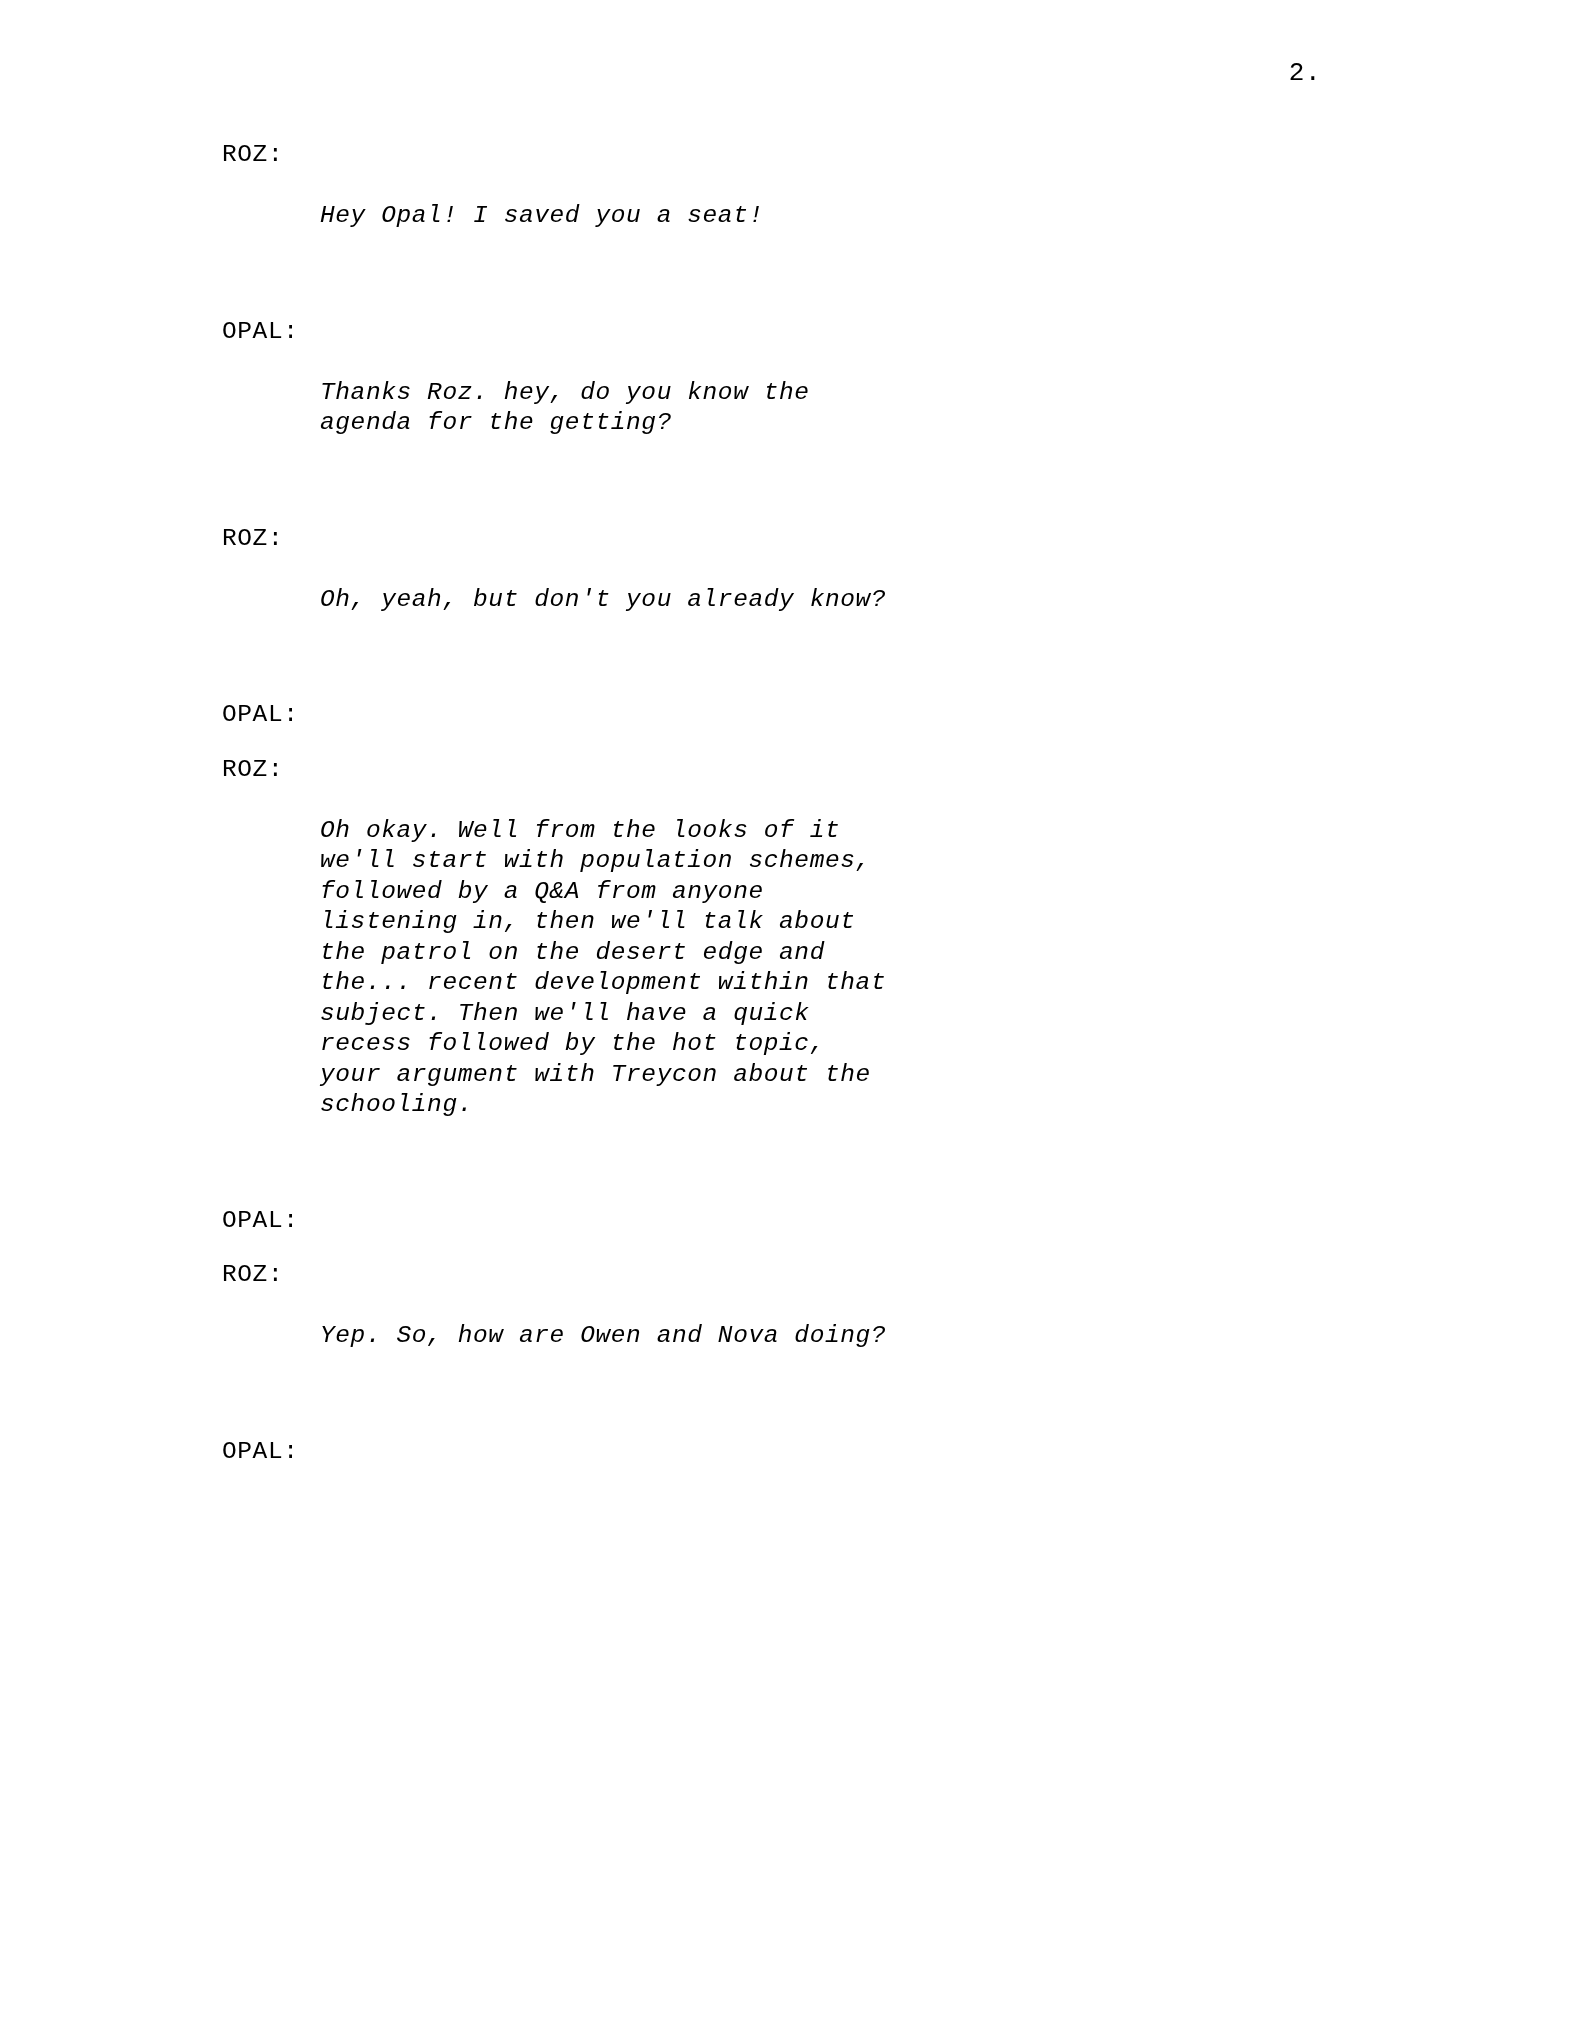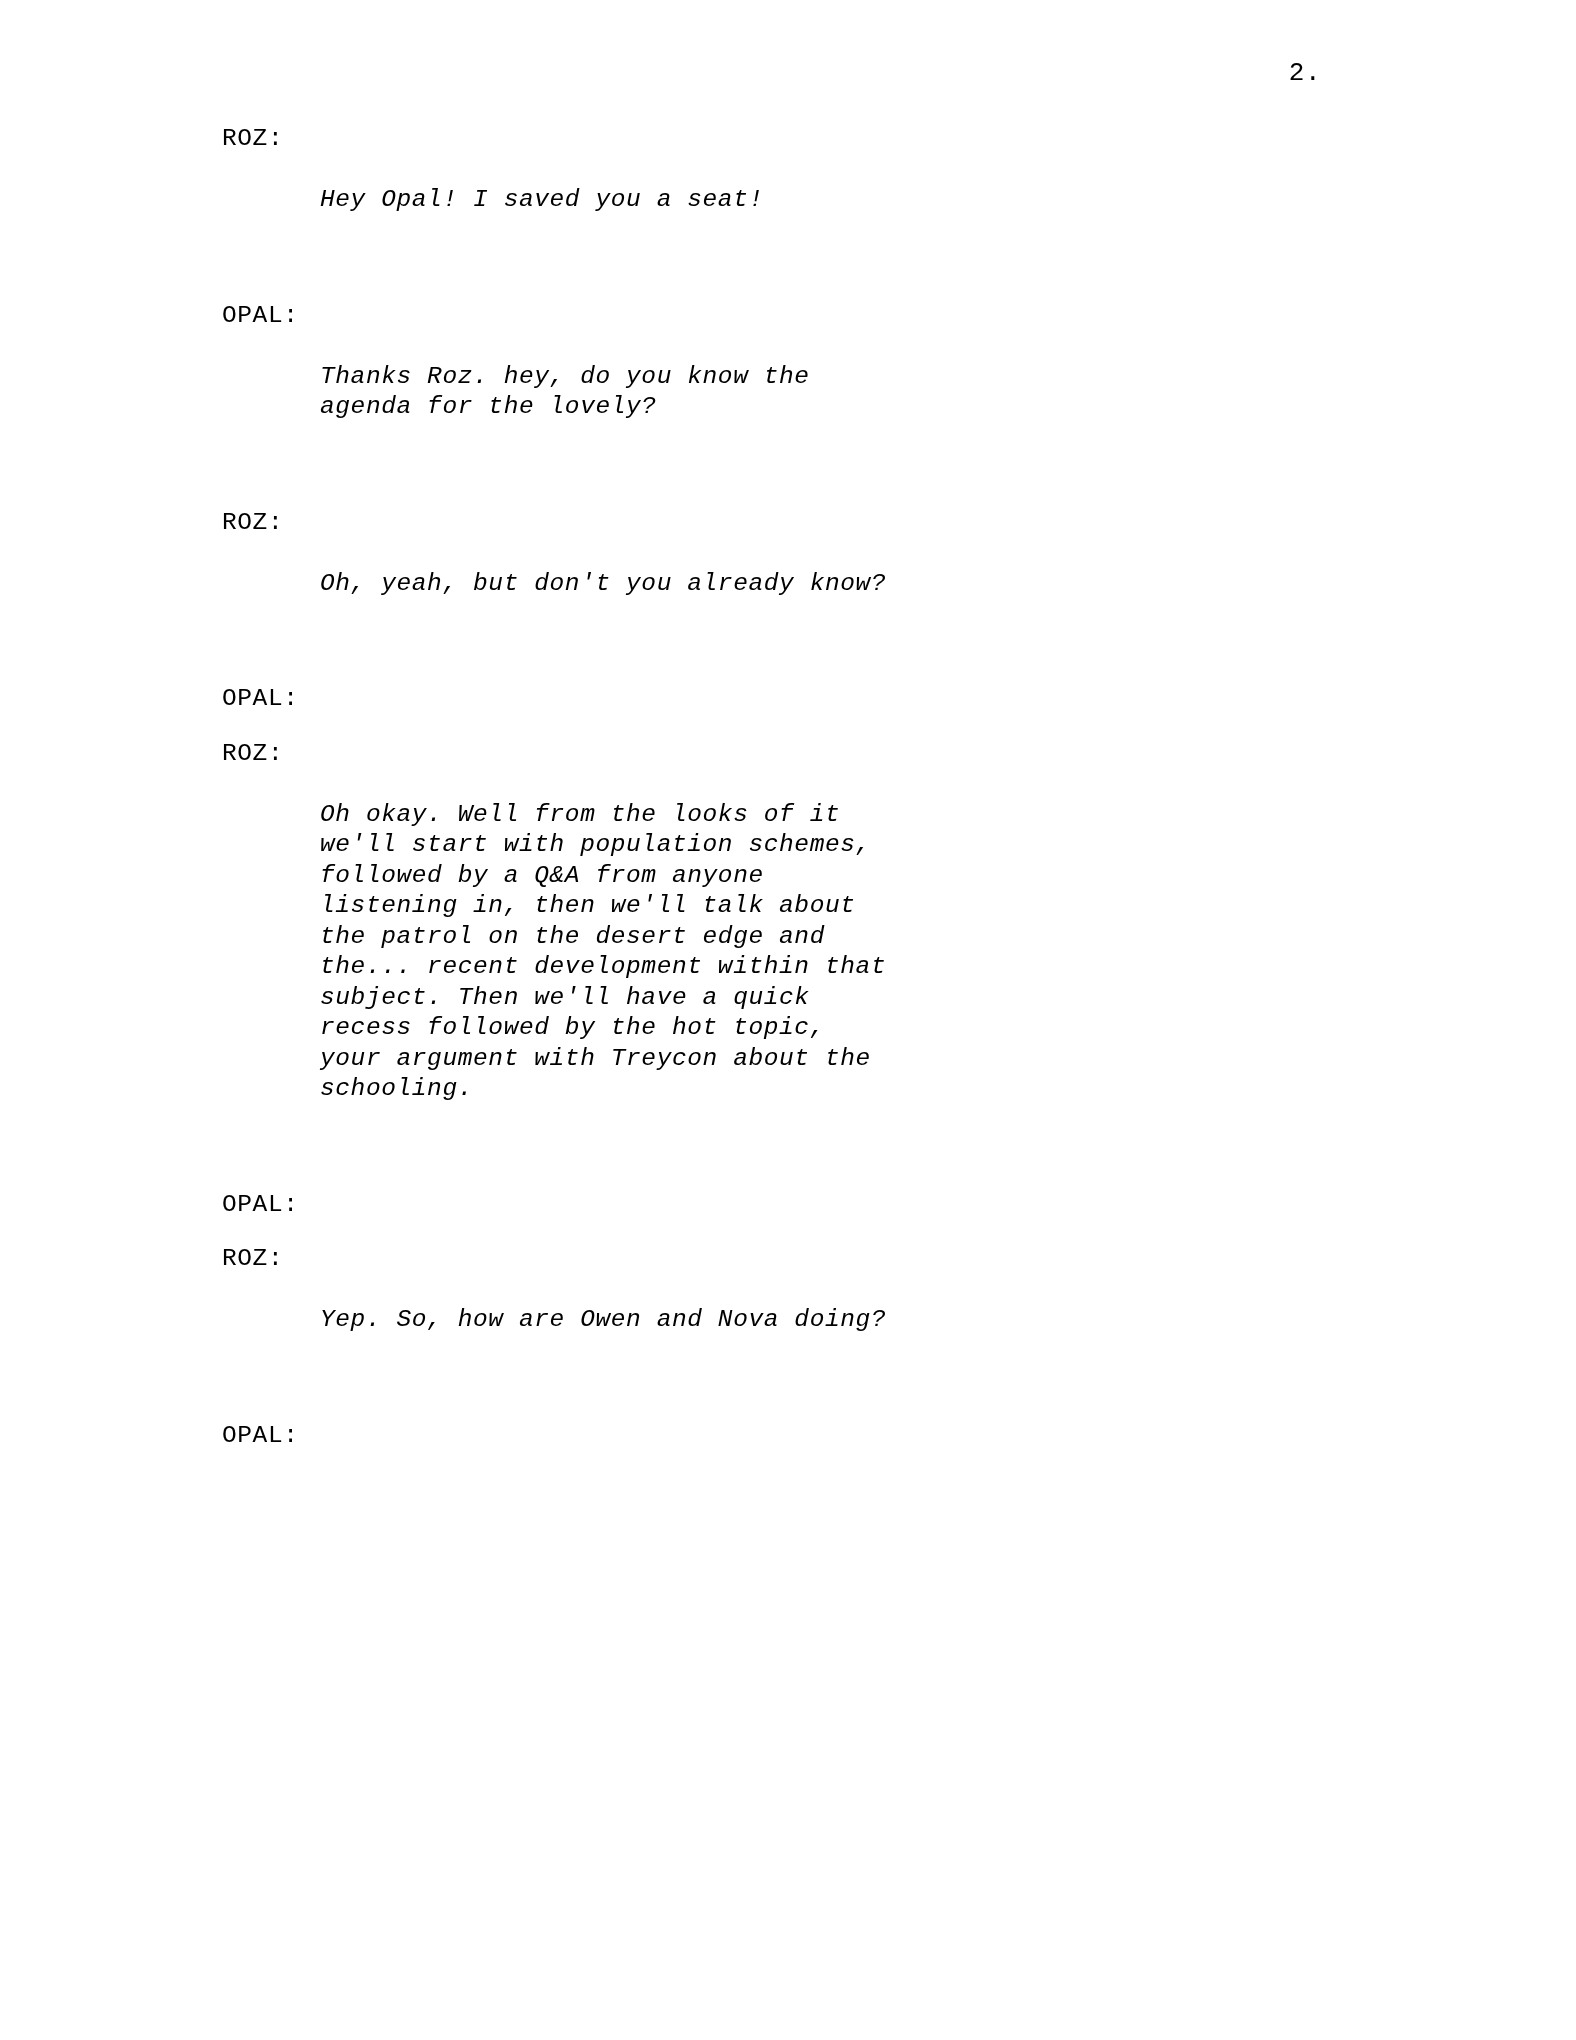--- a/index.html
+++ b/index.html
@@ -18,21 +18,21 @@
   }
   .page-number {
     position: absolute;
     top: 58px;
     right: 255px;
     font-size: 26px;
     letter-spacing: 0.5px;
   }
   .script {
     position: absolute;
-    top: 124px;
+    top: 140px;
     left: 0;
     width: 100%;
   }
   .block {
     display: flex;
     align-items: flex-start;
     margin-bottom: 24px;
   }
   .speaker {
     width: 320px;
@@ -68,21 +68,21 @@
       <div class="speaker">ROZ:</div>
       <div class="dialogue">
         <p class="para">Hey Opal! I saved you a seat!</p>
       </div>
     </div>
 
     <div class="block">
       <div class="speaker">OPAL:</div>
       <div class="dialogue">
         <p class="para">Thanks Roz. hey, do you know the
-agenda for the lovely?</p>
+agenda for the getting?</p>
       </div>
     </div>
 
     <div class="block">
       <div class="speaker">ROZ:</div>
       <div class="dialogue">
         <p class="para">Oh, yeah, but don't you already know?</p>
       </div>
     </div>
 

